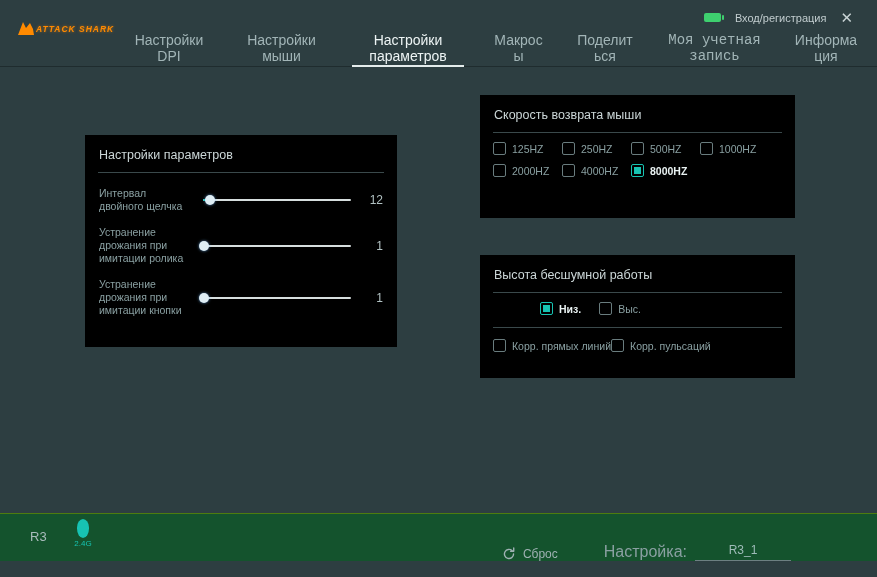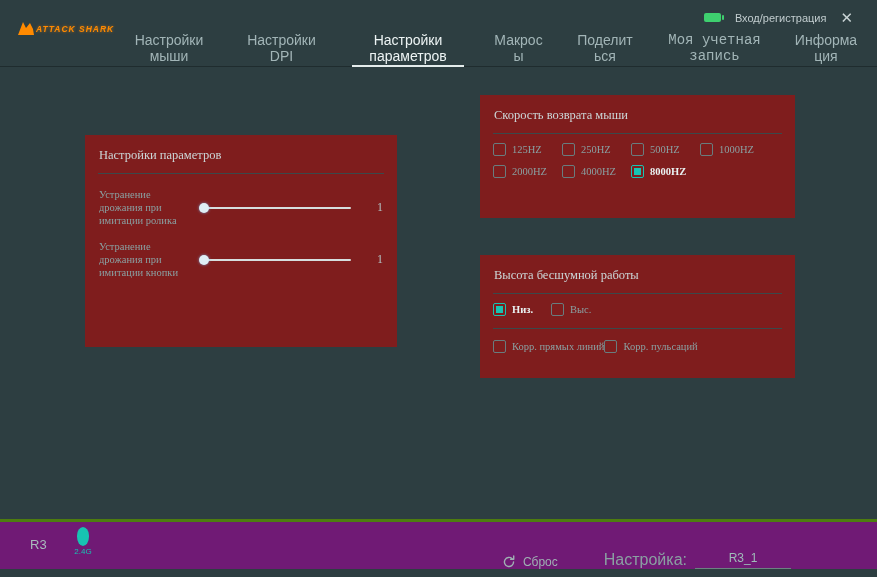--- a/index.html
+++ b/index.html
@@ -14,21 +14,21 @@
   .nav-item.active{color:#edf4f4;}
   .nav-item.active::after{content:"";position:absolute;left:50%;transform:translateX(-50%);bottom:-1px;width:112px;height:2px;background:#e4ecec;}
   .w82{width:82px;} .w110{width:110px;} .w50{width:50px;} .w62{width:62px;} .w96{width:96px;font-family:Liberation Mono, monospace;} .w66{width:66px;}
   .top-right{position:absolute;right:24px;top:10px;display:flex;align-items:center;gap:14px;padding-left:21px;}
   .battery{position:relative;width:17px;height:9px;background:#3ed06f;border-radius:2px;}
   .battery::after{content:"";position:absolute;right:-3px;top:2px;width:2px;height:5px;background:#3ed06f;border-radius:1px;}
   .login{font-size:11px;color:#c2cdcf;cursor:pointer;}
   .close-x{font-size:15px;color:#c9d4d5;cursor:pointer;line-height:15px;}
 
   
-  .panel{position:absolute;background:#7f1d1d;font-family:Liberation Serif, serif;}
+  .panel{position:absolute;background:#000000;}
   .panel-title{margin:0 13px;padding:13px 1px 10px;font-size:12.5px;color:#ccd7d8;border-bottom:1px solid #3a494b;}
   #params-panel{left:85px;top:135px;width:312px;height:212px;}
   #polling-panel{left:480px;top:95px;width:315px;height:123px;}
   #height-panel{left:480px;top:255px;width:315px;height:123px;}
 
   
   .sliders{padding:14px 14px 0 14px;}
   .slider-row{display:flex;align-items:center;margin-bottom:13px;}
   .slider-label{width:92px;font-size:10.5px;line-height:13px;color:#8aa0a2;}
   .slider{position:relative;flex:1;height:14px;margin:0 12px;cursor:pointer;}
@@ -45,21 +45,21 @@
   .cb{flex:none;width:11px;height:11px;border:1px solid #697c7e;border-radius:2px;position:relative;background:transparent;}
   .opt-label{font-size:10.5px;color:#8aa0a2;white-space:nowrap;}
   .opt.checked .cb{border-color:#17c3b2;}
   .opt.checked .cb::after{content:"";position:absolute;inset:2px;background:#17c3b2;}
   .opt.checked .opt-label{color:#e9f2f2;font-weight:bold;}
   .inner-divider{margin:3px 13px 11px;border-bottom:1px solid #3a494b;}
   .gap18{gap:18px;display:flex;}
   .gap22{display:flex;}
 
   
-  .footer{position:absolute;left:0;right:0;bottom:8px;height:47px;background:#701a75;border-top:3px solid #4d7c0f;}
+  .footer{position:absolute;left:0;right:0;bottom:16px;height:47px;background:#14532d;border-top:1px solid #4d7c0f;}
   .device-name{position:absolute;left:30px;top:15px;font-size:13px;color:#a9bbbc;}
   .mouse-wrap{position:absolute;left:68px;top:5px;width:30px;text-align:center;}
   .mouse-shape{margin:0 auto;width:12px;height:19px;border-radius:50% 50% 50% 50%/45% 45% 50% 50%;background:#17c3b2;}
   .conn-label{font-size:8px;color:#17c3b2;margin-top:1px;}
   .footer-right{position:absolute;right:86px;top:0;height:100%;display:flex;align-items:flex-end;}
   .reset{display:flex;align-items:center;gap:7px;cursor:pointer;}
   .reset-label{font-size:12px;color:#9fb1b3;}
   .config{display:flex;align-items:center;margin-left:46px;gap:8px;}
   .config-label{font-size:16px;color:#8aa0a2;}
   .config-value{display:inline-block;width:96px;text-align:center;font-size:12px;color:#9fbcb9;border-bottom:1px solid #6d8082;padding-bottom:3px;cursor:text;}
@@ -71,40 +71,50 @@
 
   <div class="header">
     <div class="logo">
       <svg width="20" height="18" viewBox="0 0 20 18">
         <path d="M2 15 L7 2 L10 8 L14 3 L17 9 L18 15 Z" fill="#ff8a00"></path>
       </svg>
       <span class="logo-text">ATTACK SHARK</span>
     </div>
 
     <div class="nav">
+      <div class="nav-item w82">Настройки DPI</div>
       <div class="nav-item w82">Настройки мыши</div>
-      <div class="nav-item w82">Настройки DPI</div>
       <div class="nav-item w110 active">Настройки параметров</div>
       <div class="nav-item w50">Макросы</div>
       <div class="nav-item w62">Поделиться</div>
       <div class="nav-item w96">Моя учетная запись</div>
       <div class="nav-item w66">Информация</div>
     </div>
 
     <div class="top-right">
       <span class="battery"></span>
       <span class="login">Вход/регистрация</span>
       <span class="close-x">✕</span>
     </div>
   </div>
 
   <div class="panel" id="params-panel">
     <div class="panel-title">Настройки параметров</div>
     <div class="sliders">
 
+      <div class="slider-row">
+        <div class="slider-label">Интервал двойного щелчка</div>
+        <div class="slider">
+          <div class="track">
+              <div class="fill" style="width: 5%;"></div>
+            </div>
+          <div class="thumb" style="left: 5%;"></div>
+        </div>
+        <div class="slider-value">12</div>
+      </div>
 
       <div class="slider-row">
         <div class="slider-label">Устранение дрожания при имитации ролика</div>
         <div class="slider">
           <div class="track">
               <div class="fill" style="width: 1%;"></div>
             </div>
           <div class="thumb" style="left: 1%;"></div>
         </div>
         <div class="slider-value">1</div>
@@ -158,21 +168,21 @@
             <span class="cb"></span>
             <span class="opt-label">8000HZ</span>
           </div>
       </div>
     </div>
   </div>
 
   <div class="panel" id="height-panel">
     <div class="panel-title">Высота бесшумной работы</div>
     <div class="opt-rows">
-      <div class="opt-row gap18" style="margin-bottom:12px;">
+      <div class="opt-row gap18" style="margin-bottom:12px;margin-left:47px;">
         <div class="opt checked">
             <span class="cb"></span>
             <span class="opt-label">Низ.</span>
           </div>
         <div class="opt">
             <span class="cb"></span>
             <span class="opt-label">Выс.</span>
           </div>
       </div>
     </div>

